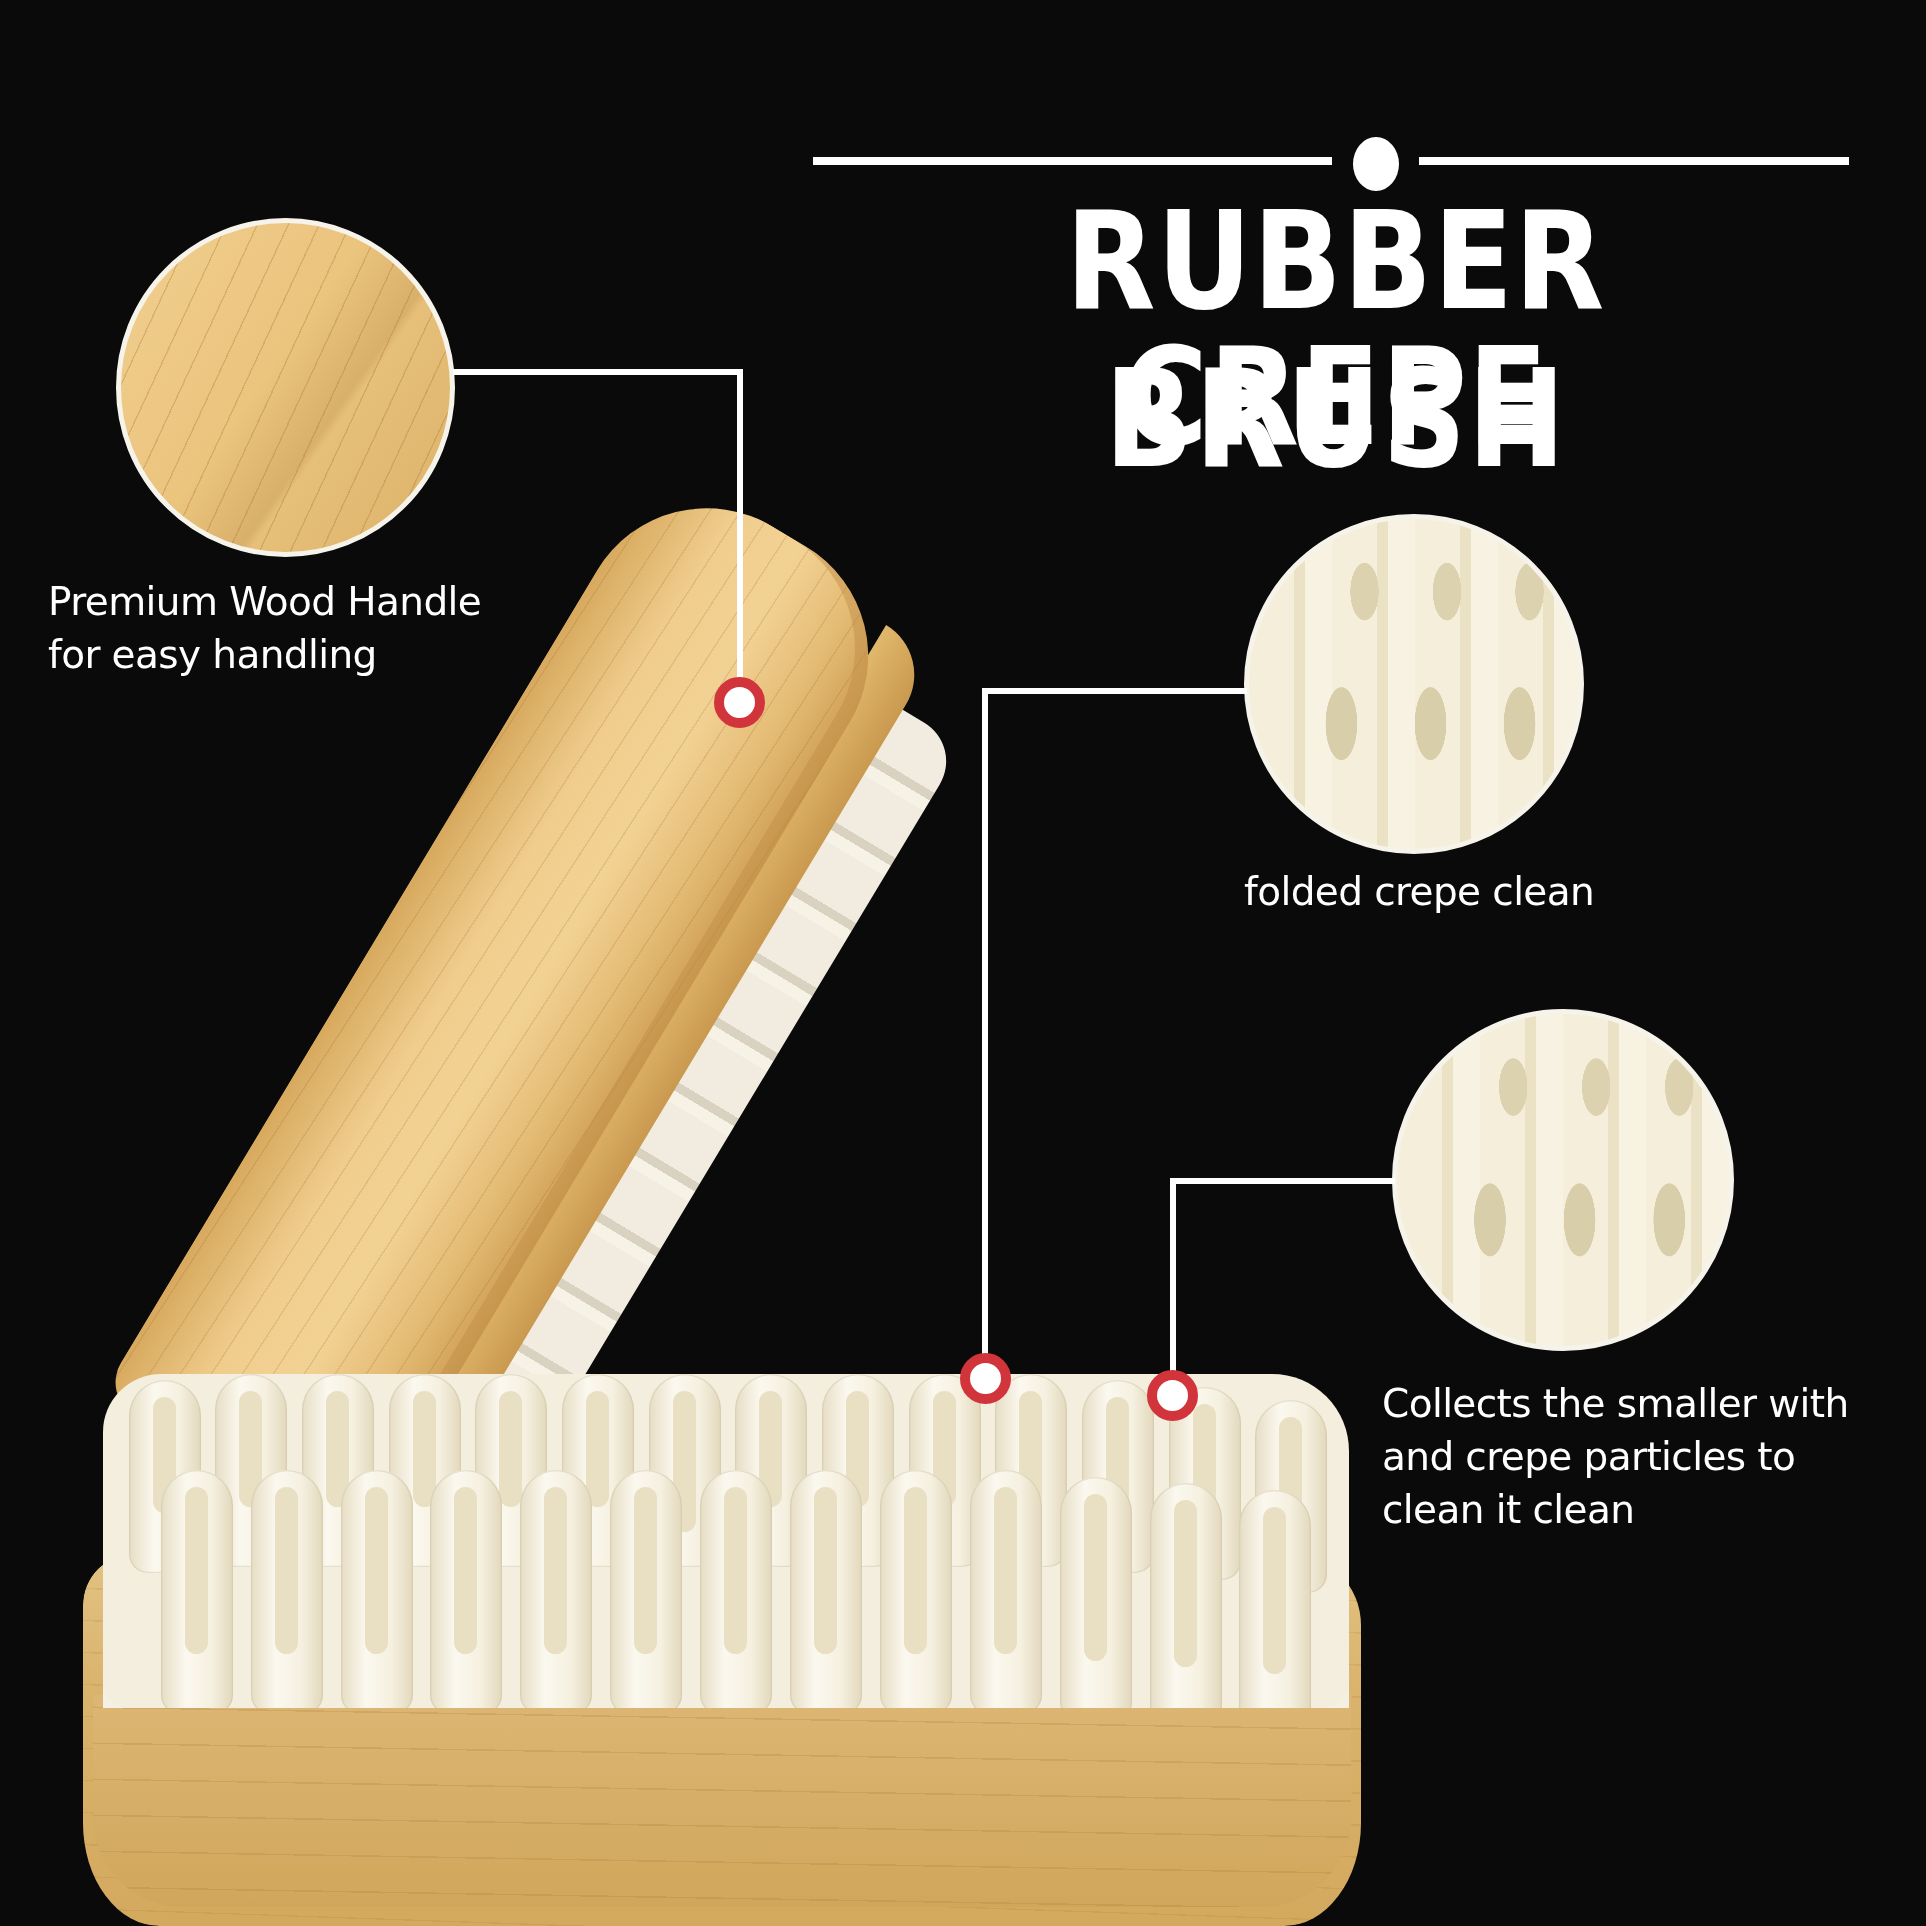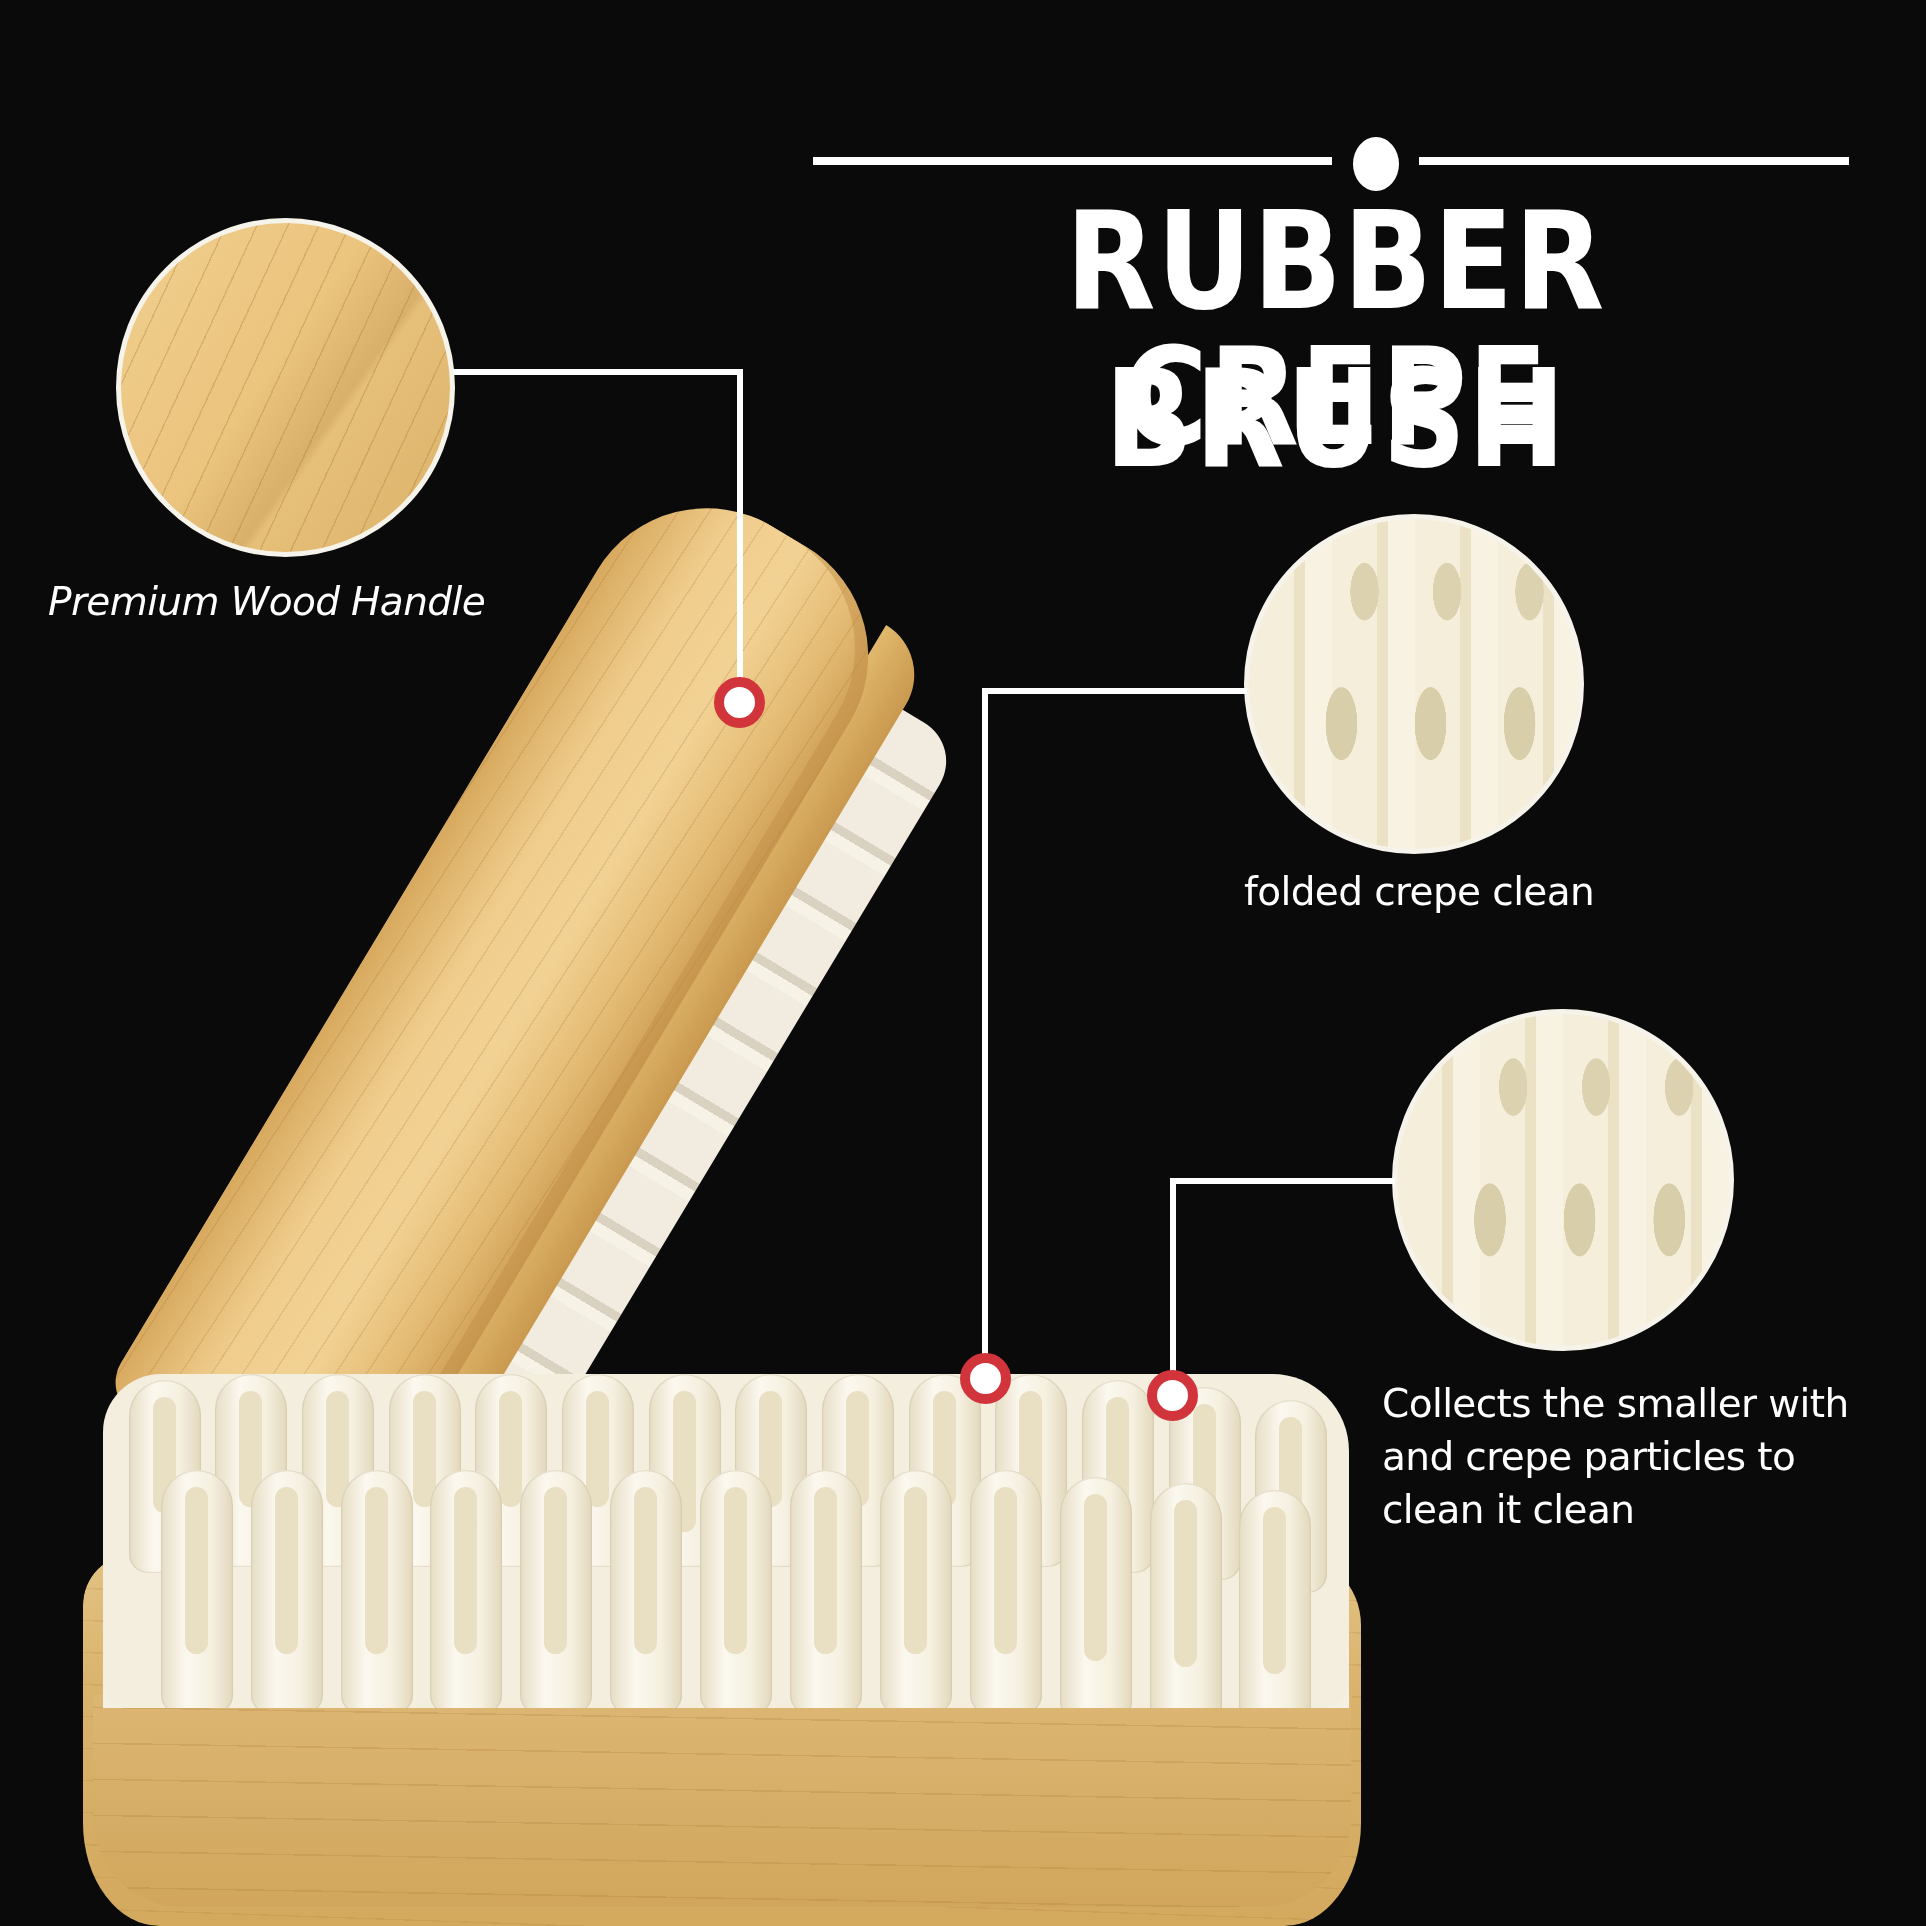--- a/index.html
+++ b/index.html
@@ -237,22 +237,23 @@
 <div class="conn" style="left:982px;top:688px;width:265px;height:5.8px;"></div>
 <div class="conn" style="left:982px;top:688px;width:5.8px;height:671px;"></div>
 
 <div class="conn" style="left:1170px;top:1178px;width:225px;height:5.8px;"></div>
 <div class="conn" style="left:1170px;top:1178px;width:5.8px;height:196px;"></div>
 
 <div class="marker" style="left:740px;top:703px;"></div>
 <div class="marker" style="left:986px;top:1379px;"></div>
 <div class="marker" style="left:1173px;top:1396px;"></div>
 
-<div class="callout" style="left:48px;top:575px;font-style:italic;">
+<div class="callout" style="left:48px;top:575px;">
   <div>Premium Wood Handle</div>
+  <div>for easy handling</div>
 </div>
 
 <div class="callout" style="left:1244px;top:865px;">
   <div>folded crepe clean</div>
 </div>
 
 <div class="callout" style="left:1382px;top:1377px;">
   <div>Collects the smaller with</div>
   <div>and crepe particles to</div>
   <div>clean it clean</div>

